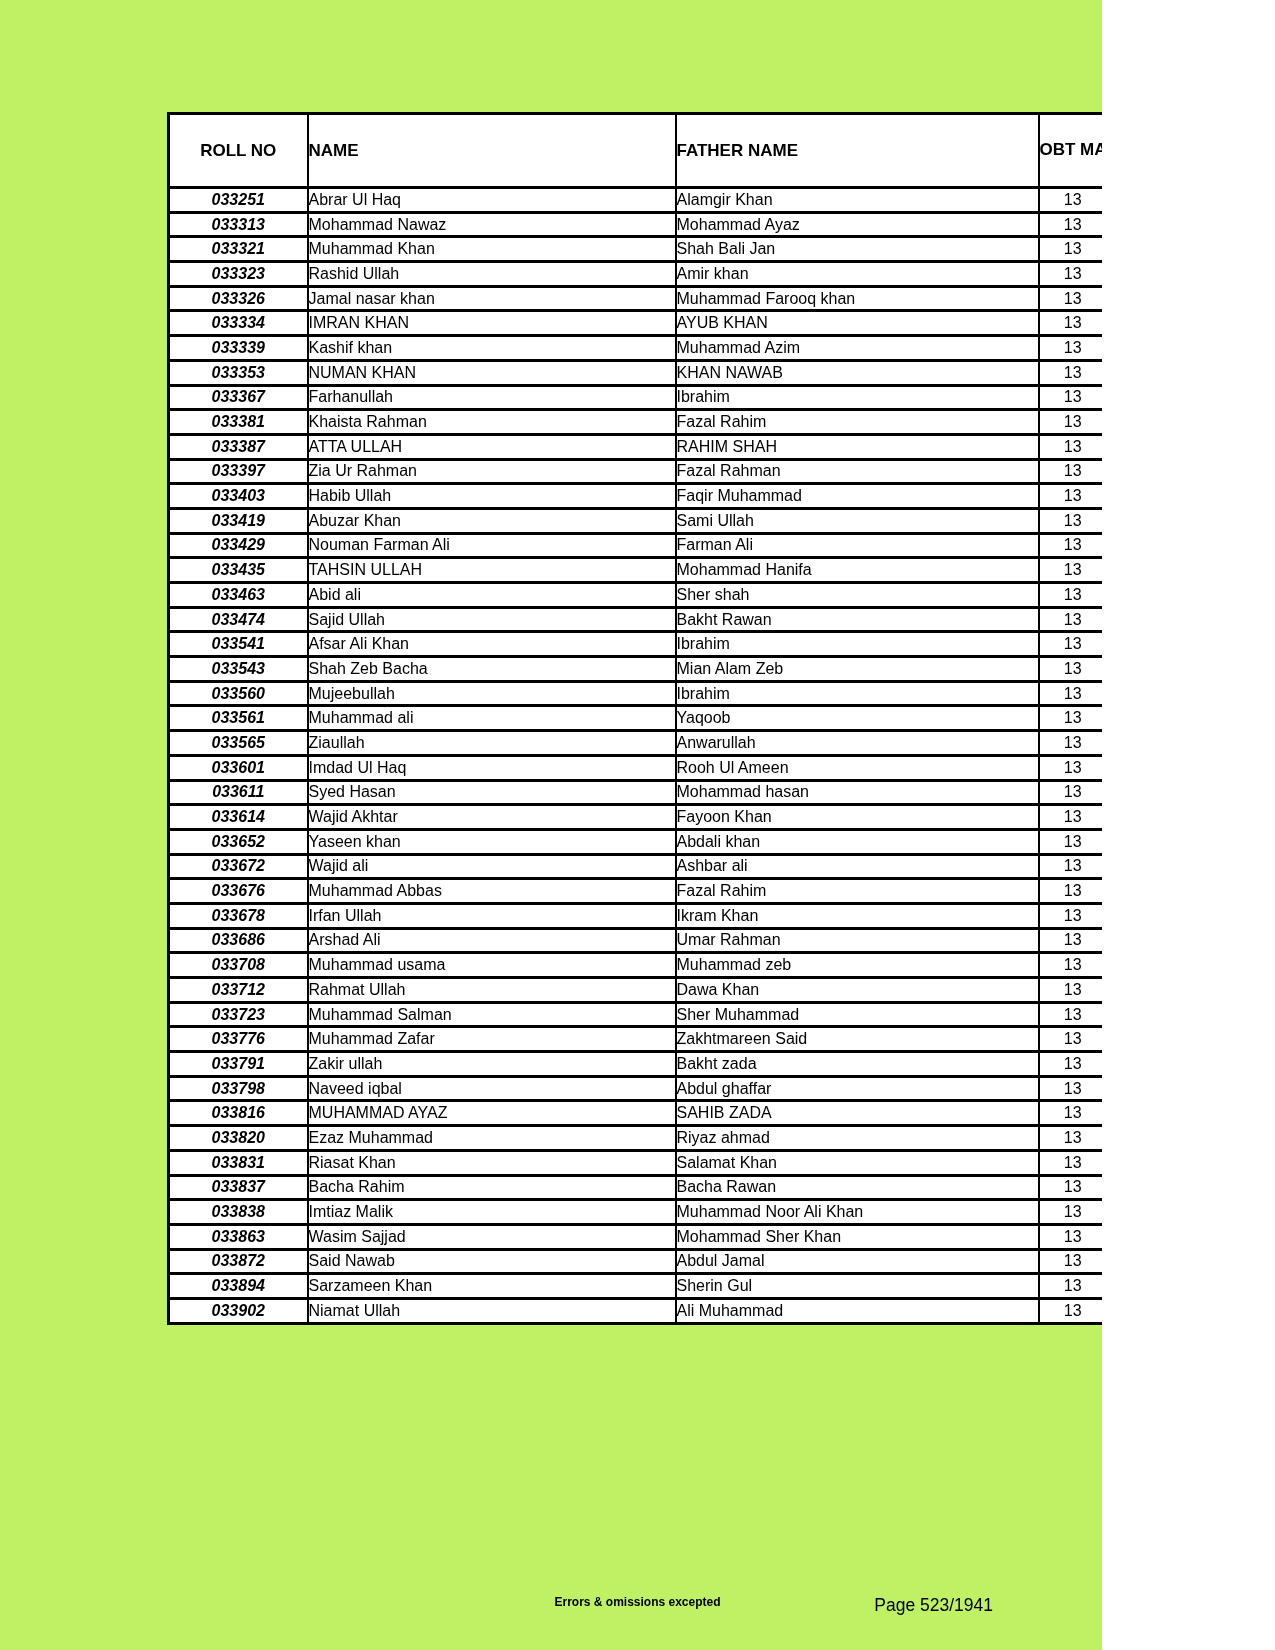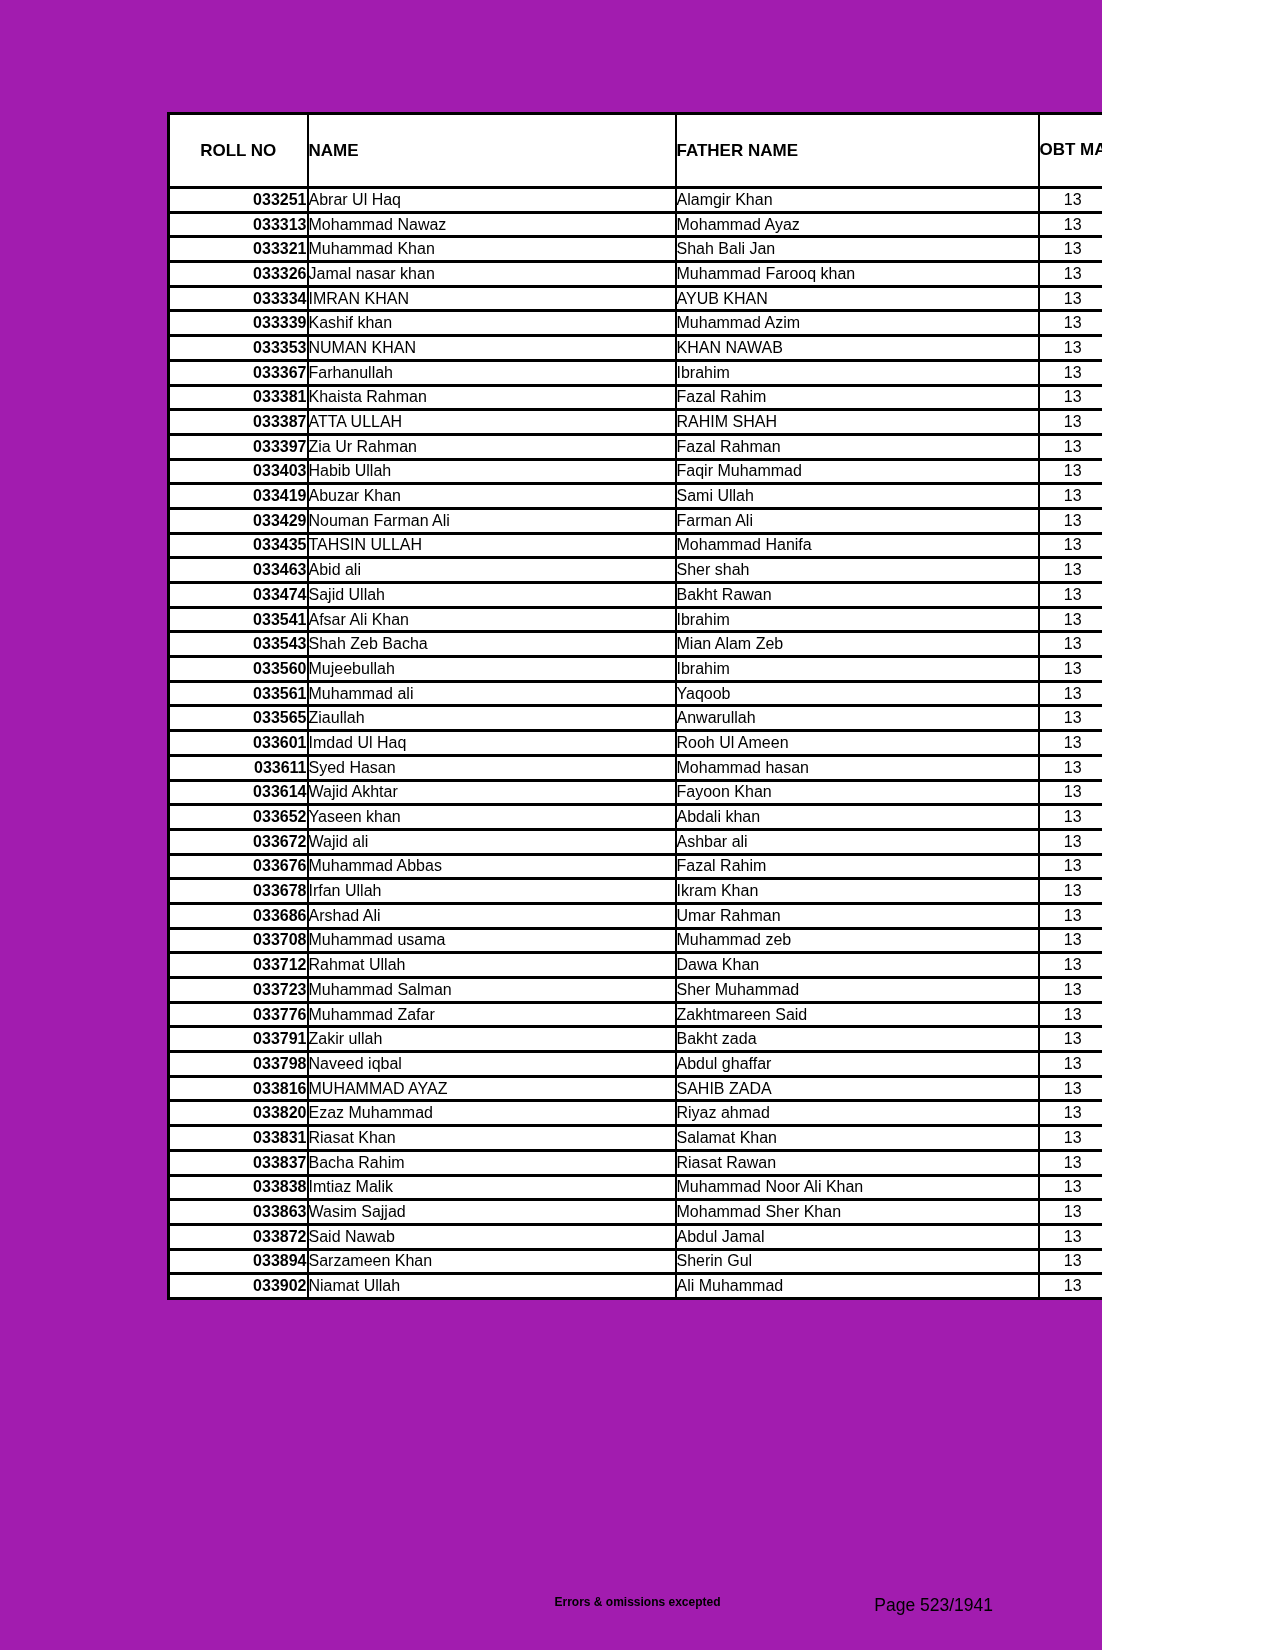--- a/index.html
+++ b/index.html
@@ -7,21 +7,21 @@
     margin: 0;
     padding: 0;
     background: #ffffff;
     font-family: "Liberation Sans", sans-serif;
     color: #000000;
   }
   .page {
     position: relative;
     width: 1102px;
     height: 1650px;
-    background: #a21caf;
+    background: #bef264;
     overflow: hidden;
   }
   table.results {
     position: absolute;
     left: 167px;
     top: 112px;
     width: 939px;
     border-collapse: collapse;
     table-layout: fixed;
   }
@@ -58,21 +58,21 @@
     font-size: 16px;
     line-height: 1.35;
     padding: 0 2px;
   }
 
   table.results tbody td {
     height: 24.7px;
     font-size: 16px;
     vertical-align: middle;
   }
-  td.cell-roll   { text-align: right; font-weight: bold; font-size: 15.5px; }
+  td.cell-roll   { text-align: center; font-weight: bold; font-size: 15.5px; font-style: italic; }
   td.cell-name   { text-align: left; padding-left: 6px; }
   td.cell-father { text-align: left; padding-left: 6px; }
   td.cell-marks  { text-align: center; }
 
   .footer-note {
     position: absolute;
     left: 0;
     top: 1595px;
     width: 1275px;
     text-align: center;
@@ -121,20 +121,26 @@
       <td class="cell-father">Mohammad Ayaz</td>
       <td class="cell-marks">13</td>
     </tr>
         <tr>
       <td class="cell-roll">033321</td>
       <td class="cell-name">Muhammad Khan</td>
       <td class="cell-father">Shah Bali Jan</td>
       <td class="cell-marks">13</td>
     </tr>
         <tr>
+      <td class="cell-roll">033323</td>
+      <td class="cell-name">Rashid Ullah</td>
+      <td class="cell-father">Amir khan</td>
+      <td class="cell-marks">13</td>
+    </tr>
+        <tr>
       <td class="cell-roll">033326</td>
       <td class="cell-name">Jamal nasar khan</td>
       <td class="cell-father">Muhammad Farooq khan</td>
       <td class="cell-marks">13</td>
     </tr>
         <tr>
       <td class="cell-roll">033334</td>
       <td class="cell-name">IMRAN KHAN</td>
       <td class="cell-father">AYUB KHAN</td>
       <td class="cell-marks">13</td>
@@ -339,21 +345,21 @@
     </tr>
         <tr>
       <td class="cell-roll">033831</td>
       <td class="cell-name">Riasat Khan</td>
       <td class="cell-father">Salamat Khan</td>
       <td class="cell-marks">13</td>
     </tr>
         <tr>
       <td class="cell-roll">033837</td>
       <td class="cell-name">Bacha Rahim</td>
-      <td class="cell-father">Riasat Rawan</td>
+      <td class="cell-father">Bacha Rawan</td>
       <td class="cell-marks">13</td>
     </tr>
         <tr>
       <td class="cell-roll">033838</td>
       <td class="cell-name">Imtiaz Malik</td>
       <td class="cell-father">Muhammad Noor Ali Khan</td>
       <td class="cell-marks">13</td>
     </tr>
         <tr>
       <td class="cell-roll">033863</td>

